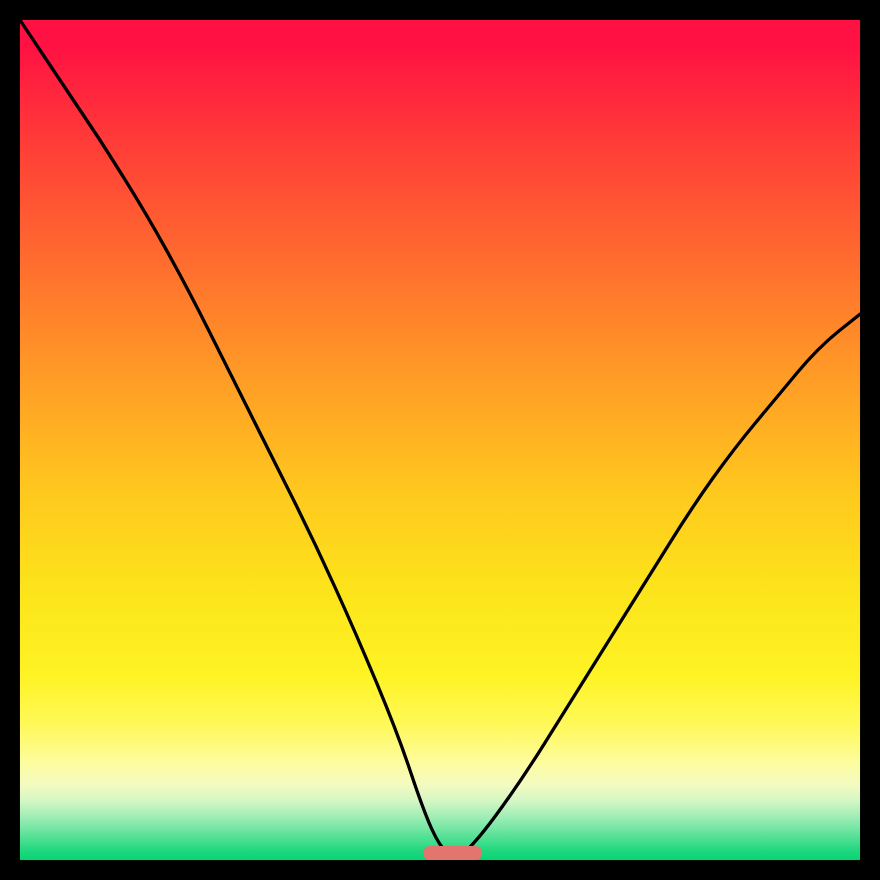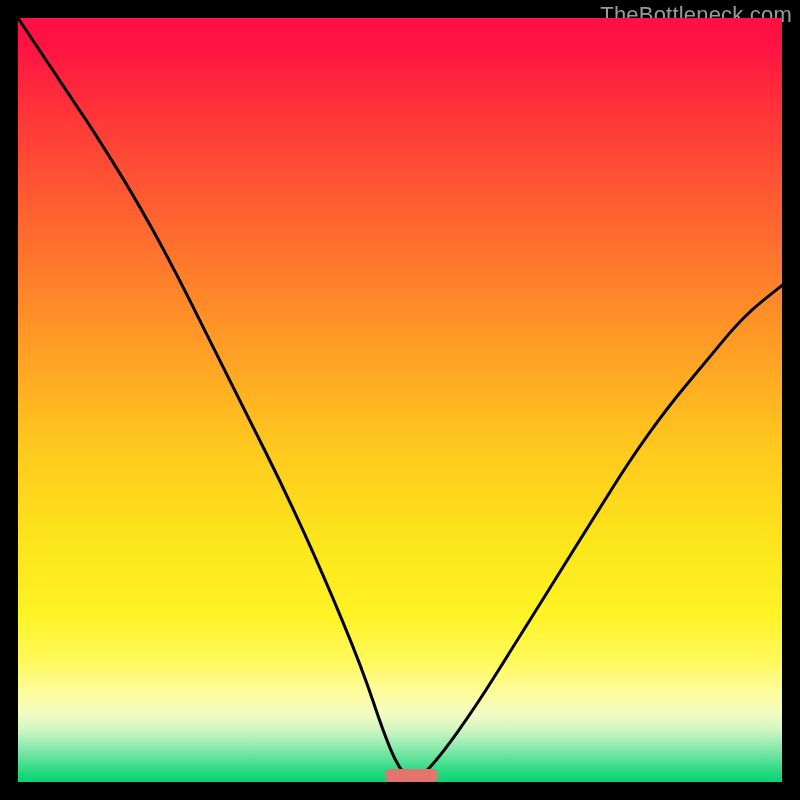--- a/index.html
+++ b/index.html
@@ -61,21 +61,20 @@
     color: #9b9b9b;
     font-size: 22px;
     letter-spacing: 0.2px;
     font-weight: 400;
   }
 </style>
 </head>
 <body>
 
 <div class="outer">
-  <div class="attribution">TheBottleneck.com</div>
 
   <div class="plot">
     <div class="gradient"></div>
 
     <svg class="curve1" width="764" height="764" viewBox="0 0 764 764">
       <path id="path-left" d="M 0.00 0.00 Q 0.00 0.00 30.56 45.84 Q 61.12 91.68 68.76 103.14 Q 76.40 114.60 95.50 145.16 Q 114.60 175.72 133.70 210.10 Q 152.80 244.48 171.90 282.68 Q 191.00 320.88 210.10 359.08 Q 229.20 397.28 248.30 435.48 Q 267.40 473.68 286.50 515.70 Q 305.60 557.72 324.70 603.56 Q 343.80 649.40 355.26 683.78 Q 366.72 718.16 374.36 735.35 Q 382.00 752.54 389.64 758.27 T 397.28 764.00" stroke="#000000" stroke-width="3" fill="none" stroke-linecap="round"></path>
     </svg>
 
     <svg class="curve2" width="764" height="764" viewBox="0 0 764 764">
       <path id="path-right" d="M 397.28 764.00 Q 397.28 764.00 408.74 752.54 Q 420.20 741.08 439.30 714.34 Q 458.40 687.60 477.50 657.04 Q 496.60 626.48 515.70 595.92 Q 534.80 565.36 553.90 534.80 Q 573.00 504.24 592.10 473.68 Q 611.20 443.12 630.30 416.38 Q 649.40 389.64 668.50 366.72 Q 687.60 343.80 706.70 320.88 Q 725.80 297.96 744.90 282.68 T 764.00 267.40" stroke="#000000" stroke-width="3" fill="none" stroke-linecap="round"></path>

